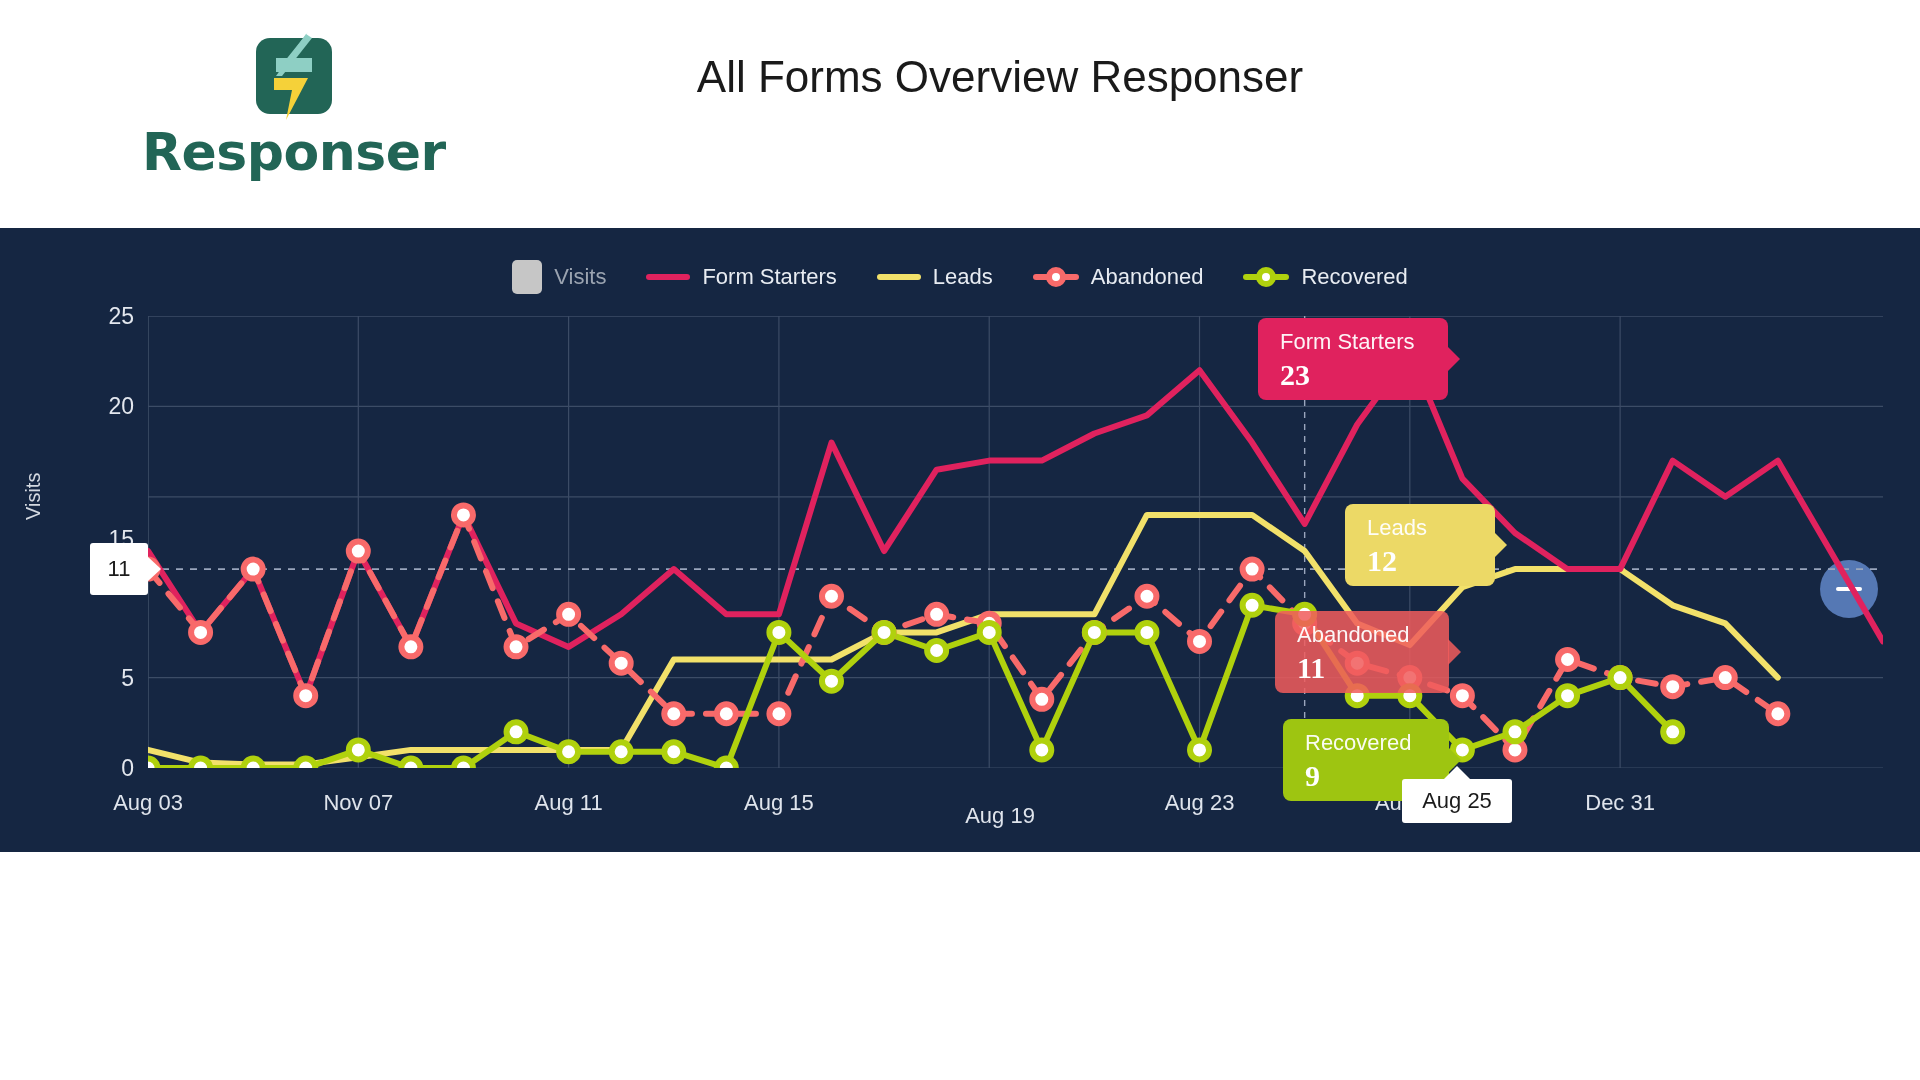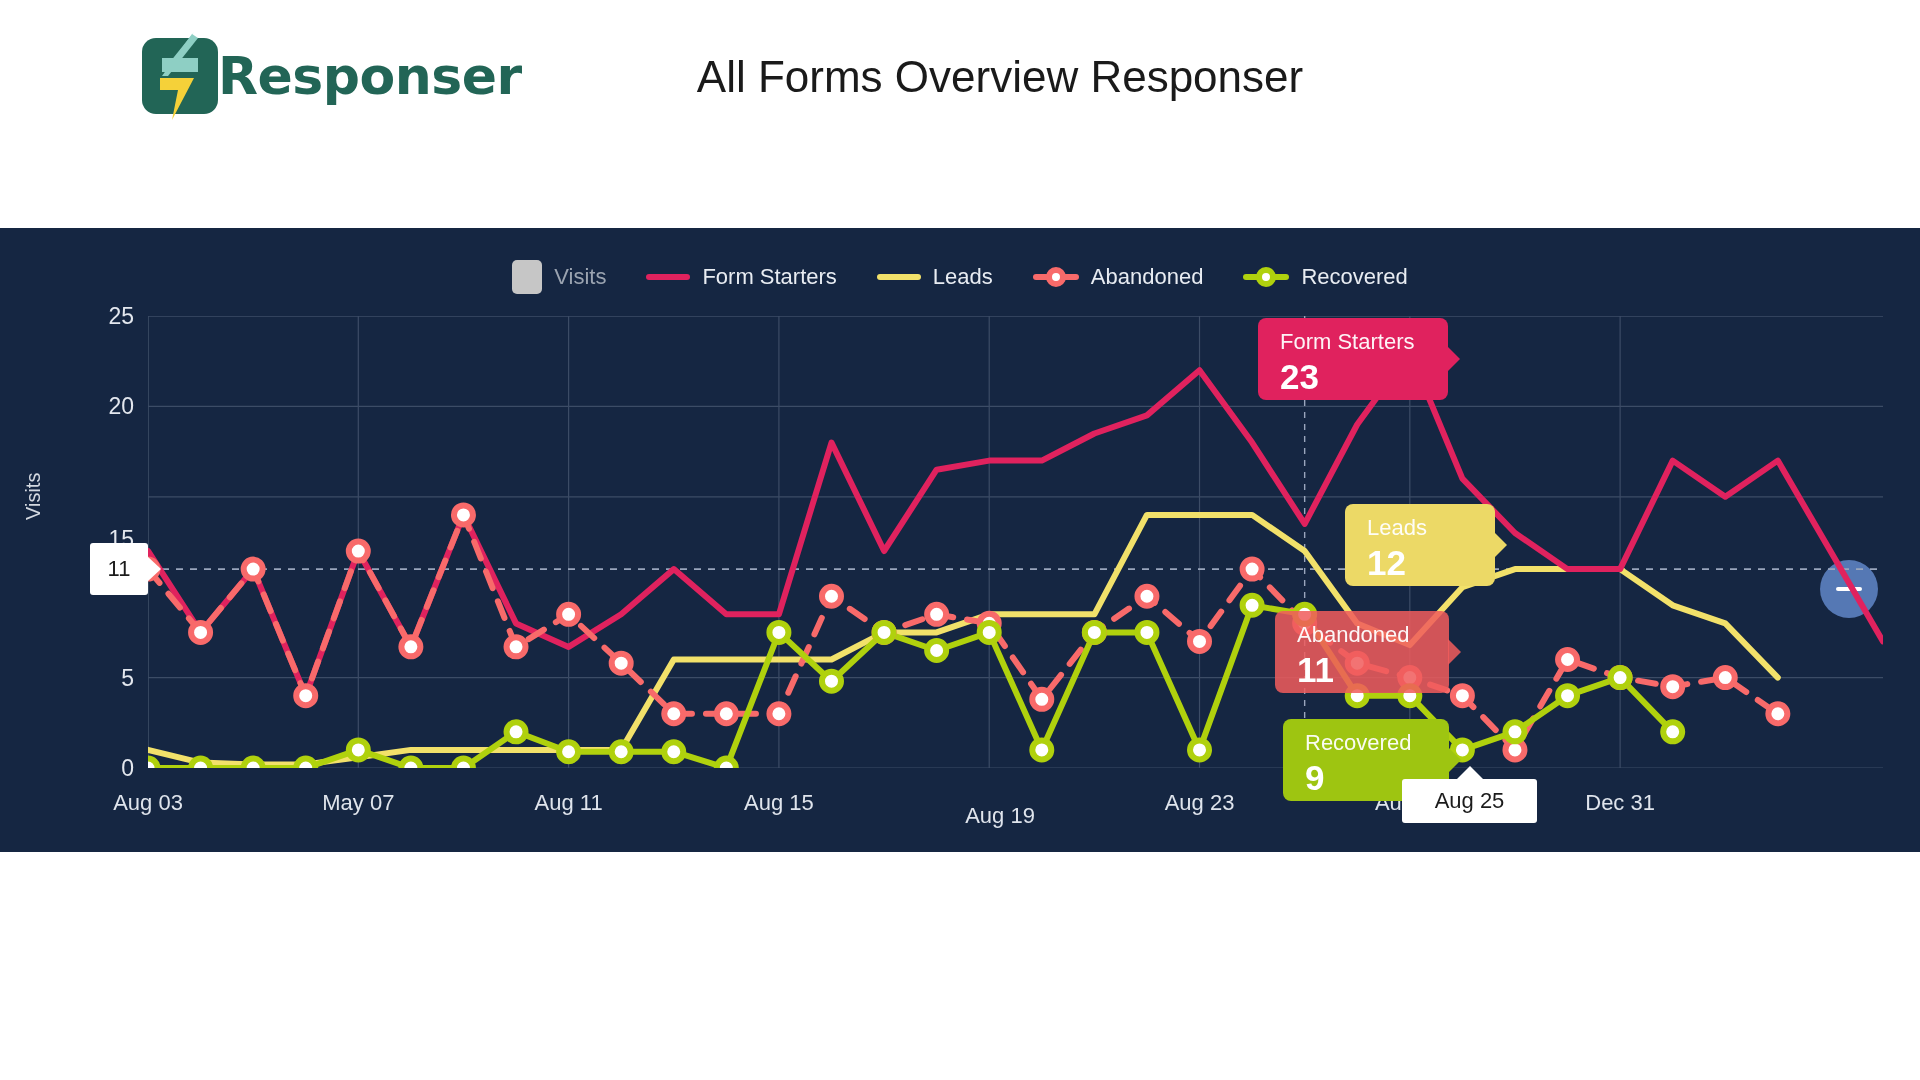--- a/index.html
+++ b/index.html
@@ -4,21 +4,21 @@
 <style>
   html,body{margin:0;padding:0;}
   body{
     width:1920px;height:1080px;background:#ffffff;overflow:hidden;
     font-family:"Liberation Sans",sans-serif;
   }
   .page{position:relative;width:1920px;height:1080px;}
 
   
   .header{position:absolute;left:0;top:0;width:1920px;height:228px;background:#fff;}
-  .brand{position:absolute;left:142px;top:38px;display:flex;align-items:center;gap:0;}
+  .brand{position:absolute;left:142px;top:38px;display:flex;align-items:center;gap:12px;flex-direction:column;}
   .logo-mark{width:76px;height:76px;border-radius:14px;background:#226556;position:relative;overflow:visible;}
   .brand-name{font-size:52px;color:#226556;font-weight:700;letter-spacing:-0.5px;
     font-family:"DejaVu Sans",sans-serif;line-height:1;}
   .dash-title-wrap{position:absolute;left:500px;top:52px;width:1000px;text-align:center;}
 
   
   .panel{position:absolute;left:0;top:228px;width:1920px;height:624px;background:#152642;}
 
   
   .legend{position:absolute;left:0;top:32px;width:1920px;display:flex;
@@ -50,33 +50,33 @@
   
   .ybadge{position:absolute;left:90px;width:58px;height:52px;background:#fff;
     border-radius:3px;display:flex;align-items:center;justify-content:center;
     font-size:22px;color:#1b1b1b;transform:translateY(-50%);}
   .ybadge:after{content:"";position:absolute;right:-13px;top:50%;transform:translateY(-50%);
     border-top:13px solid transparent;border-bottom:13px solid transparent;border-left:14px solid #fff;}
 
   
   .tt{position:absolute;border-radius:8px;padding:12px 22px 14px 22px;min-width:150px;box-sizing:border-box;}
   .tt .t-name{font-size:22px;color:#fff;opacity:.95;line-height:1.1;margin-bottom:4px;}
-  .tt .t-val{font-size:35px;color:#fff;font-weight:700;line-height:1.1;}
+  .tt .t-val{font-size:30px;color:#fff;font-weight:700;line-height:1.1;font-family:Liberation Serif, serif;}
   .tt:after{content:"";position:absolute;right:-12px;top:50%;transform:translateY(-50%);
     border-top:13px solid transparent;border-bottom:13px solid transparent;}
   .tt-fs{left:1258px;top:318px;width:190px;height:82px;background:#e0225e;}
   .tt-fs:after{border-left:13px solid #e0225e;}
   .tt-leads{left:1345px;top:504px;width:104px;height:82px;background:#ecd966;}
   .tt-leads:after{border-left:13px solid #ecd966;}
   .tt-ab{left:1275px;top:611px;width:174px;height:82px;background:rgba(240,92,92,0.86);}
   .tt-ab:after{border-left:13px solid rgba(240,92,92,0.86);}
   .tt-rec{left:1283px;top:719px;width:166px;height:82px;background:#9ec511;}
   .tt-rec:after{border-left:13px solid #9ec511;}
 
-  .xtooltip{position:absolute;left:1402px;top:779px;width:135px;height:44px;background:#fff;
+  .xtooltip{position:absolute;left:1402px;top:779px;width:110px;height:44px;background:#fff;
     border-radius:3px;display:flex;align-items:center;justify-content:center;
     font-size:22px;color:#1b1b1b;}
   .xtooltip:before{content:"";position:absolute;left:50%;top:-13px;transform:translateX(-50%);
     border-left:13px solid transparent;border-right:13px solid transparent;border-bottom:13px solid #fff;}
 </style>
 </head>
 <body>
 
 <div class="page">
 
@@ -228,21 +228,21 @@
         <circle cx="1419.5454545454547" cy="379.68" r="9.5" fill="#ffffff" stroke="#b0d10d" stroke-width="6"></circle>
         <circle cx="1472.1212121212122" cy="361.6" r="9.5" fill="#ffffff" stroke="#b0d10d" stroke-width="6"></circle>
         <circle cx="1524.6969696969697" cy="415.84" r="9.5" fill="#ffffff" stroke="#b0d10d" stroke-width="6"></circle>
       </svg>
   </div>
 
   <div class="ybadge" id="ybadge" style="top: 569.12px;">11</div>
 
   <div class="xticks" id="xticks">
       <div class="xtick" style="left: 148px;">Aug 03</div>
-      <div class="xtick" style="left: 358.303px;">May 07</div>
+      <div class="xtick" style="left: 358.303px;">Nov 07</div>
       <div class="xtick" style="left: 568.606px;">Aug 11</div>
       <div class="xtick" style="left: 778.909px;">Aug 15</div>
       <div class="xtick" style="left: 1000px; margin-top: 13px;">Aug 19</div>
       <div class="xtick" style="left: 1199.52px;">Aug 23</div>
       <div class="xtick" style="left: 1409.82px;">Aug 27</div>
       <div class="xtick" style="left: 1620.12px;">Dec 31</div>
     </div>
 
   <div class="tt tt-fs">
     <div class="t-name">Form Starters</div>

